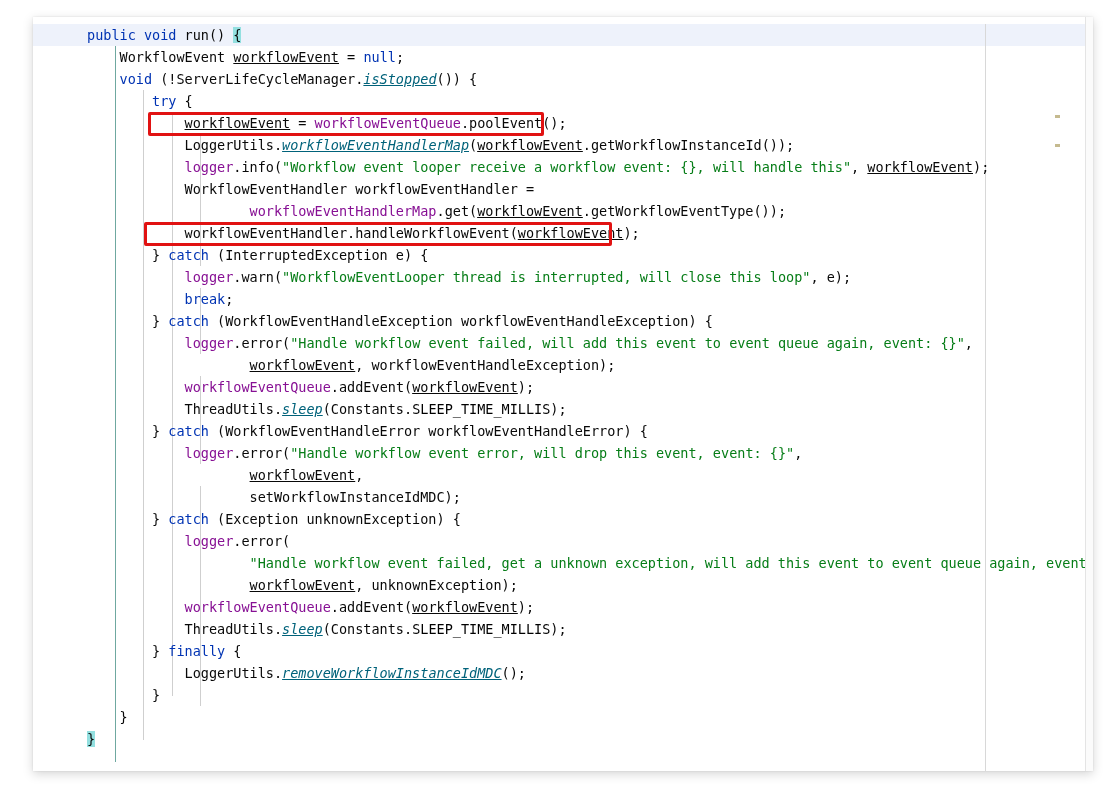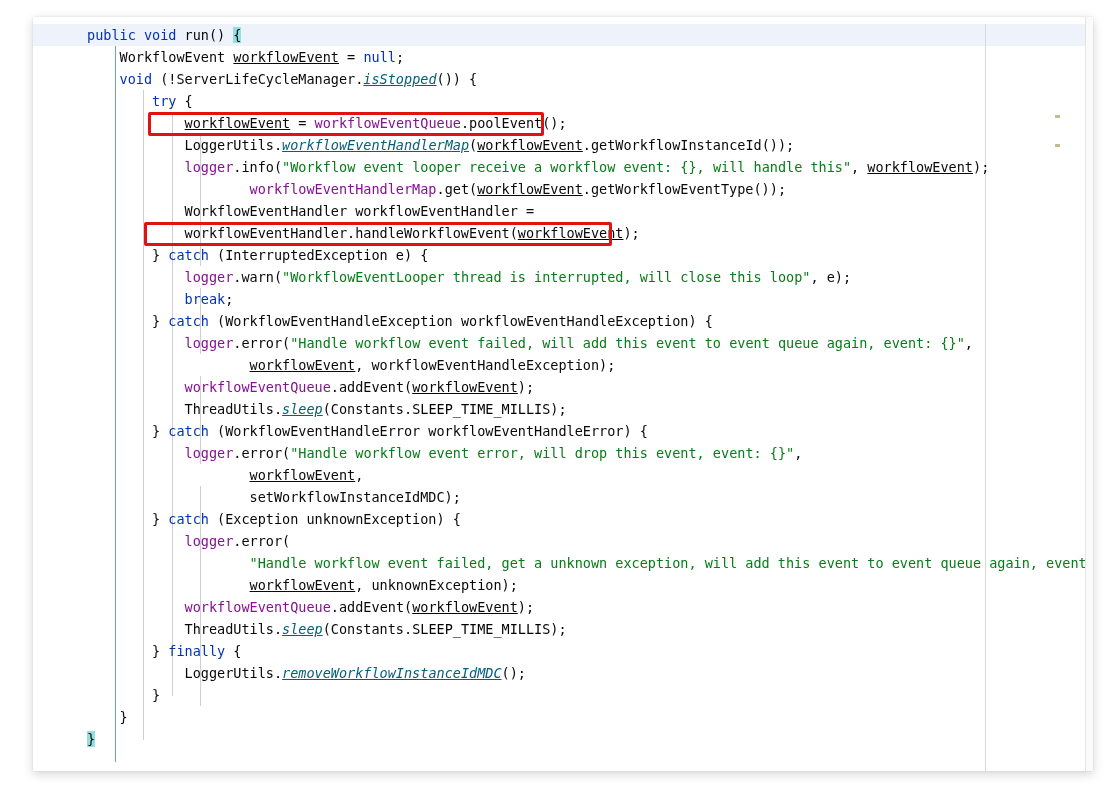--- a/index.html
+++ b/index.html
@@ -160,23 +160,23 @@
       <div class="line">    <span class="kw">void</span> (!ServerLifeCycleManager.<span class="mcall">isStopped</span>()) {</div>
 
       <div class="line">        <span class="kw">try</span> {</div>
 
       <div class="line">            <span class="ul">workflowEvent</span> = <span class="fld">workflowEventQueue</span>.poolEvent();</div>
 
       <div class="line">            LoggerUtils.<span class="mcall">workflowEventHandlerMap</span>(<span class="ul">workflowEvent</span>.getWorkflowInstanceId());</div>
 
       <div class="line">            <span class="fld">logger</span>.info(<span class="str">"Workflow event looper receive a workflow event: {}, will handle this"</span>, <span class="ul">workflowEvent</span>);</div>
 
+      <div class="line">            WorkflowEventHandler workflowEventHandler =</div>
+
       <div class="line">                    <span class="fld">workflowEventHandlerMap</span>.get(<span class="ul">workflowEvent</span>.getWorkflowEventType());</div>
-
-      <div class="line">            WorkflowEventHandler workflowEventHandler =</div>
 
       <div class="line">            workflowEventHandler.handleWorkflowEvent(<span class="ul">workflowEvent</span>);</div>
 
       <div class="line">        } <span class="kw">catch</span> (InterruptedException e) {</div>
 
       <div class="line">            <span class="fld">logger</span>.warn(<span class="str">"WorkflowEventLooper thread is interrupted, will close this loop"</span>, e);</div>
 
 
       <div class="line">            <span class="kw">break</span>;</div>
 

